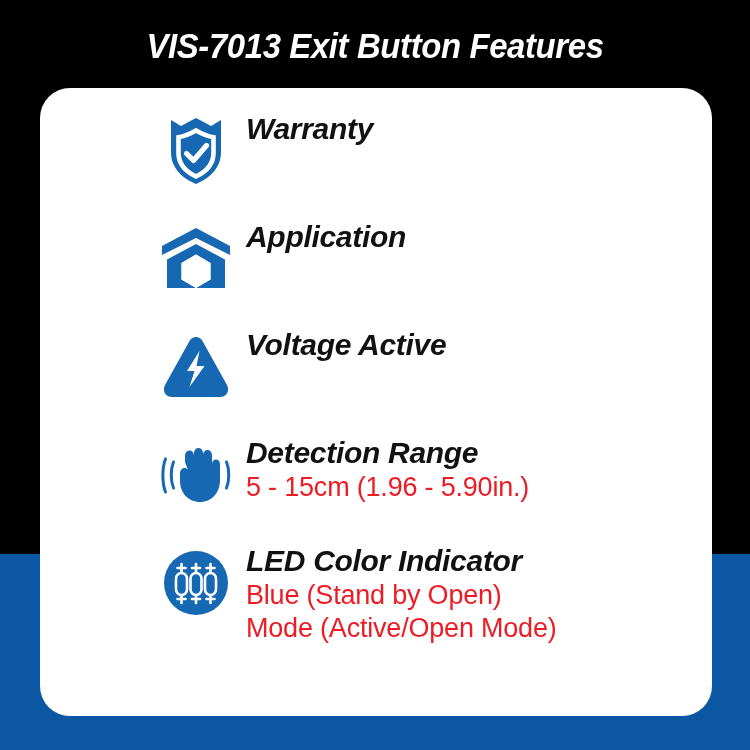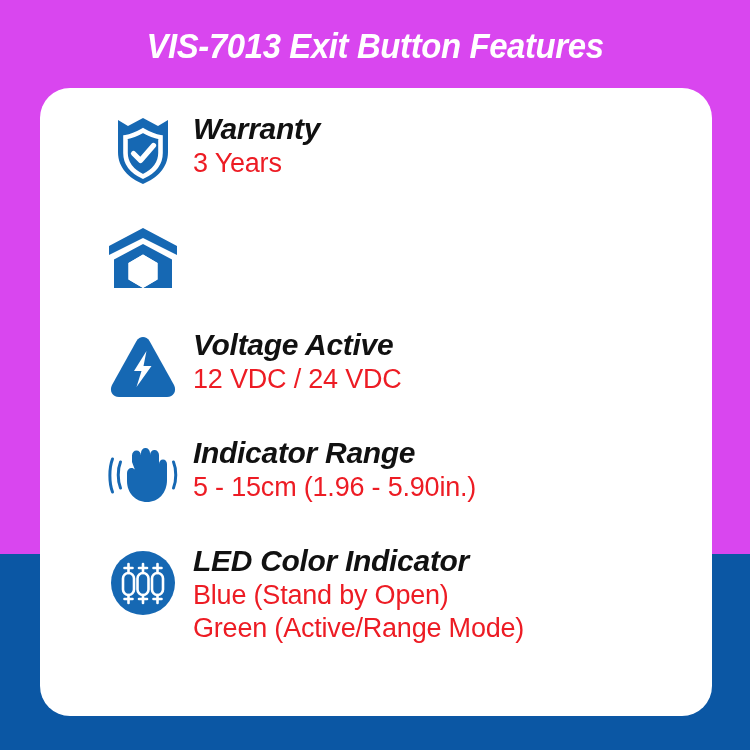--- a/index.html
+++ b/index.html
@@ -10,21 +10,21 @@
     width: 750px;
     height: 750px;
     background: #0b57a4;
     font-family: "Liberation Sans", sans-serif;
     overflow: hidden;
   }
   .poster {
     position: relative;
     width: 750px;
     height: 554px;
-    background: #d946ef;
+    background: #000000;
     box-sizing: border-box;
   }
   .poster-title {
     position: absolute;
     top: 26px;
     left: 0;
     width: 750px;
     text-align: center;
     color: #ffffff;
     font-family: "Liberation Sans", sans-serif;
@@ -47,21 +47,21 @@
   }
   .feature-list {
     position: absolute;
     left: 0;
     top: 22px;
     width: 672px;
   }
   .feature-row {
     display: flex;
     align-items: flex-start;
-    padding-left: 67px;
+    padding-left: 120px;
     margin-bottom: 12px;
     min-height: 96px;
   }
   .feature-row.row-led {
     margin-bottom: 16px;
   }
   .feature-icon {
     width: 72px;
     min-width: 72px;
     height: 76px;
@@ -114,62 +114,61 @@
       <div class="feature-row row-warranty">
         <div class="feature-icon">
           <svg width="66" height="70" viewBox="0 0 66 70" aria-hidden="true">
             <path fill="#1668b3" d="M33 2 L48 10 L58 4 L58 36 C58 52 47 62 33 68 C19 62 8 52 8 36 L8 4 L18 10 Z"></path>
             <path fill="none" stroke="#ffffff" stroke-width="4.6" d="M33 14.5 C40 18.5 45.5 20.5 50.5 21.2 L50.5 37 C50.5 48 43.5 55.5 33 60.5 C22.5 55.5 15.5 48 15.5 37 L15.5 21.2 C20.5 20.5 26 18.5 33 14.5 Z"></path>
             <path fill="none" stroke="#ffffff" stroke-width="5.2" stroke-linecap="round" stroke-linejoin="round" d="M23.5 37.5 L30.5 44.5 L43.5 29.5"></path>
           </svg>
         </div>
         <div class="feature-text">
           <div class="feature-title">Warranty</div>
-          <div class="feature-value">3 Years</div>
         </div>
       </div>
 
       <div class="feature-row row-application">
         <div class="feature-icon">
           <svg width="70" height="66" viewBox="0 0 70 66" aria-hidden="true">
             <path fill="#1668b3" d="M35 2 L69 20 L69 29 L35 12 L1 29 L1 20 Z"></path>
             <path fill="#1668b3" d="M35 18 L64 33.5 L64 62 L6 62 L6 33.5 Z M35 28.5 L20.5 37 L20.5 53.5 L35 62 L49.5 53.5 L49.5 37 Z"></path>
             <path fill="#ffffff" d="M35 28.5 L49.5 37 L49.5 53.5 L35 62 L20.5 53.5 L20.5 37 Z"></path>
           </svg>
         </div>
         <div class="feature-text">
+          <div class="feature-title">Application</div>
         </div>
       </div>
 
       <div class="feature-row row-voltage">
         <div class="feature-icon">
           <svg width="70" height="64" viewBox="0 0 70 64" aria-hidden="true">
             <path fill="#1668b3" d="M28.5 6 C31.6 0.8 38.4 0.8 41.5 6 L66 50 C69 56 65.5 62 59 62 L11 62 C4.5 62 1 56 4 50 Z"></path>
             <path fill="#ffffff" d="M38.5 16 L26 36 L33.5 36 L28.5 52 L43.5 31 L35.5 31 Z"></path>
           </svg>
         </div>
         <div class="feature-text">
           <div class="feature-title">Voltage Active</div>
-          <div class="feature-value">12 VDC / 24 VDC</div>
         </div>
       </div>
 
       <div class="feature-row row-detection">
         <div class="feature-icon">
           <svg width="72" height="60" viewBox="0 0 72 60" aria-hidden="true">
             <path fill="#1668b3" d="M25 17 L25 10.5 C25 7.5 27 5.5 29.5 5.5 C32 5.5 34 7.5 34 10.5 L34 17 L34 8 C34 5 36 3 38.5 3 C41 3 43 5 43 8 L43 17 L43 10 C43 7 45 5 47.5 5 C50 5 52 7 52 10 L52 26 L52 19 C52 16.5 53.8 14.5 56 14.5 C58.2 14.5 60 16.5 60 19 L60 35 C60 48 51.5 57 40 57 C28.5 57 20 48 20 36 L20 28 C20 25 22 23 24.5 23 C26 23 27 23.6 27.8 24.6 L25 17 Z"></path>
             <g fill="none" stroke="#1668b3" stroke-width="3" stroke-linecap="round">
               <path d="M13.5 17 C10.5 24 10.5 36 13.5 43"></path>
               <path d="M5.5 14 C2 23 2 38 5.5 47"></path>
               <path d="M66.5 17 C69.5 24 69.5 36 66.5 43"></path>
             </g>
           </svg>
         </div>
         <div class="feature-text">
-          <div class="feature-title">Indicator Range</div>
+          <div class="feature-title">Detection Range</div>
           <div class="feature-value">5 - 15cm (1.96 - 5.90in.)</div>
         </div>
       </div>
 
       <div class="feature-row row-led">
         <div class="feature-icon">
           <svg width="66" height="66" viewBox="0 0 66 66" aria-hidden="true">
             <circle cx="33" cy="33" r="32" fill="#1668b3"></circle>
             <g stroke="#ffffff" stroke-width="2.6" fill="none">
               <rect x="13" y="23" width="11" height="22" rx="5.5"></rect>
@@ -188,19 +187,19 @@
                 <path d="M43.5 18 L51.5 18"></path>
               <path d="M14.5 49 L22.5 49"></path>
                 <path d="M29 49 L37 49"></path>
                 <path d="M43.5 49 L51.5 49"></path>
             </g>
           </svg>
         </div>
         <div class="feature-text">
           <div class="feature-title">LED Color Indicator</div>
           <div class="feature-value">Blue (Stand by Open)</div>
-          <div class="feature-value">Green (Active/Range Mode)</div>
+          <div class="feature-value">Mode (Active/Open Mode)</div>
         </div>
       </div>
 
     </div>
   </div>
 </div>
 
 </body></html>

